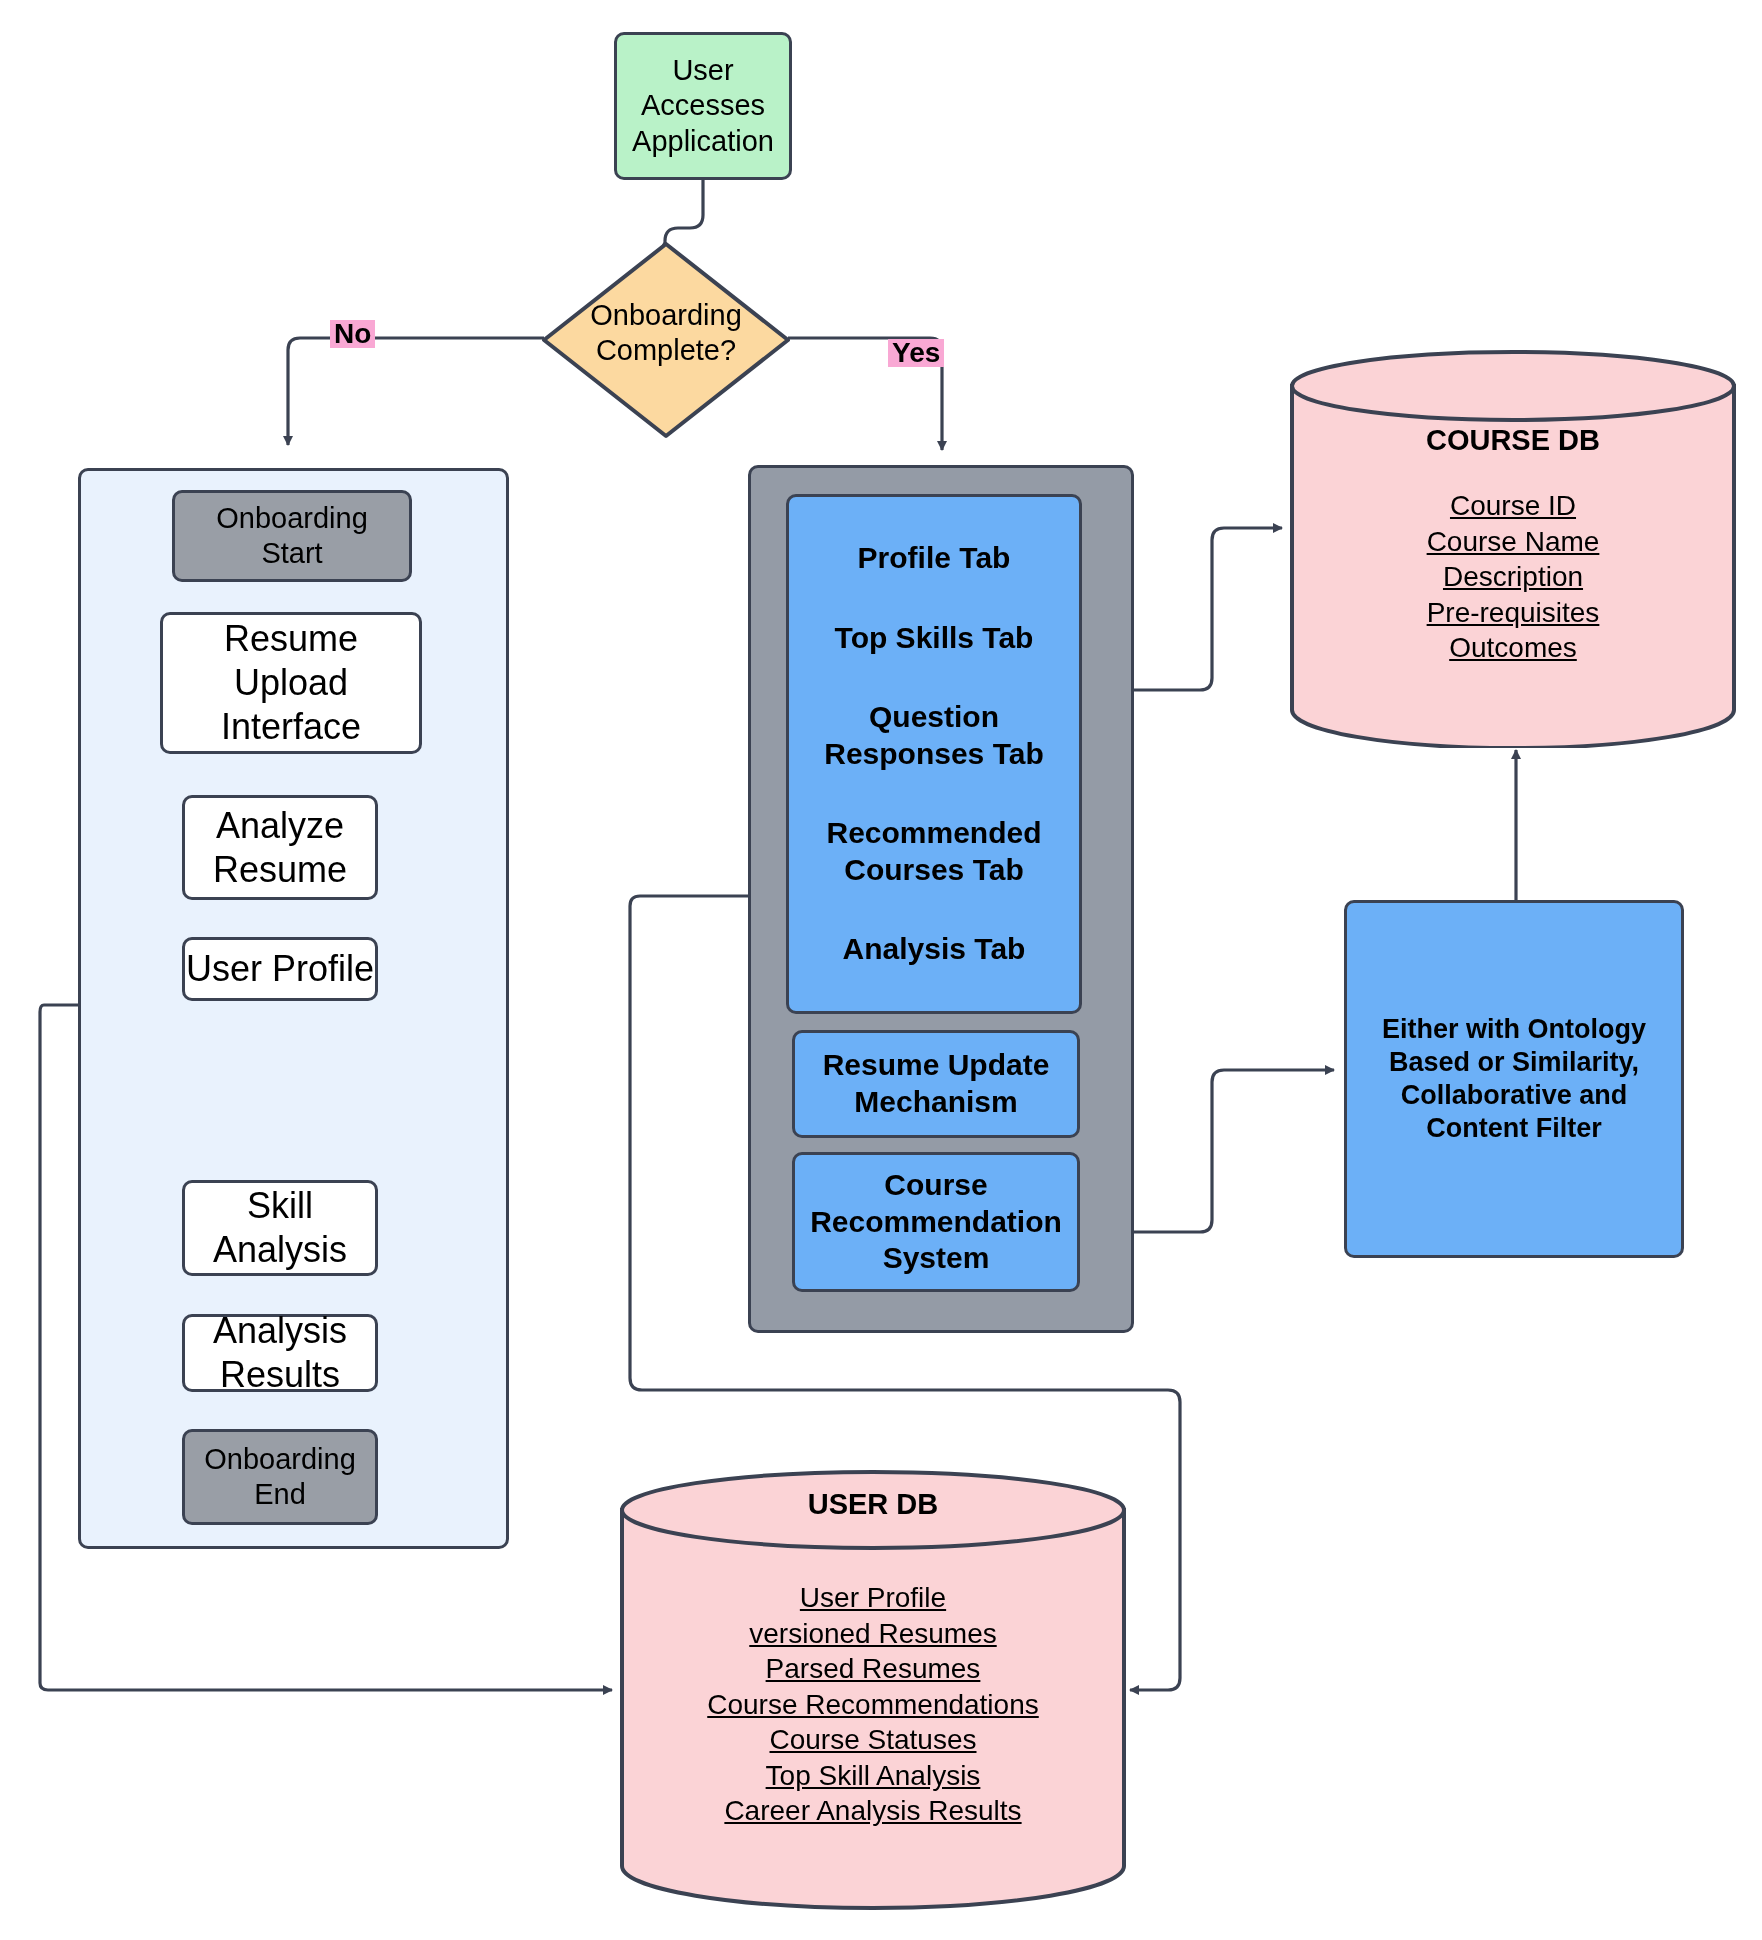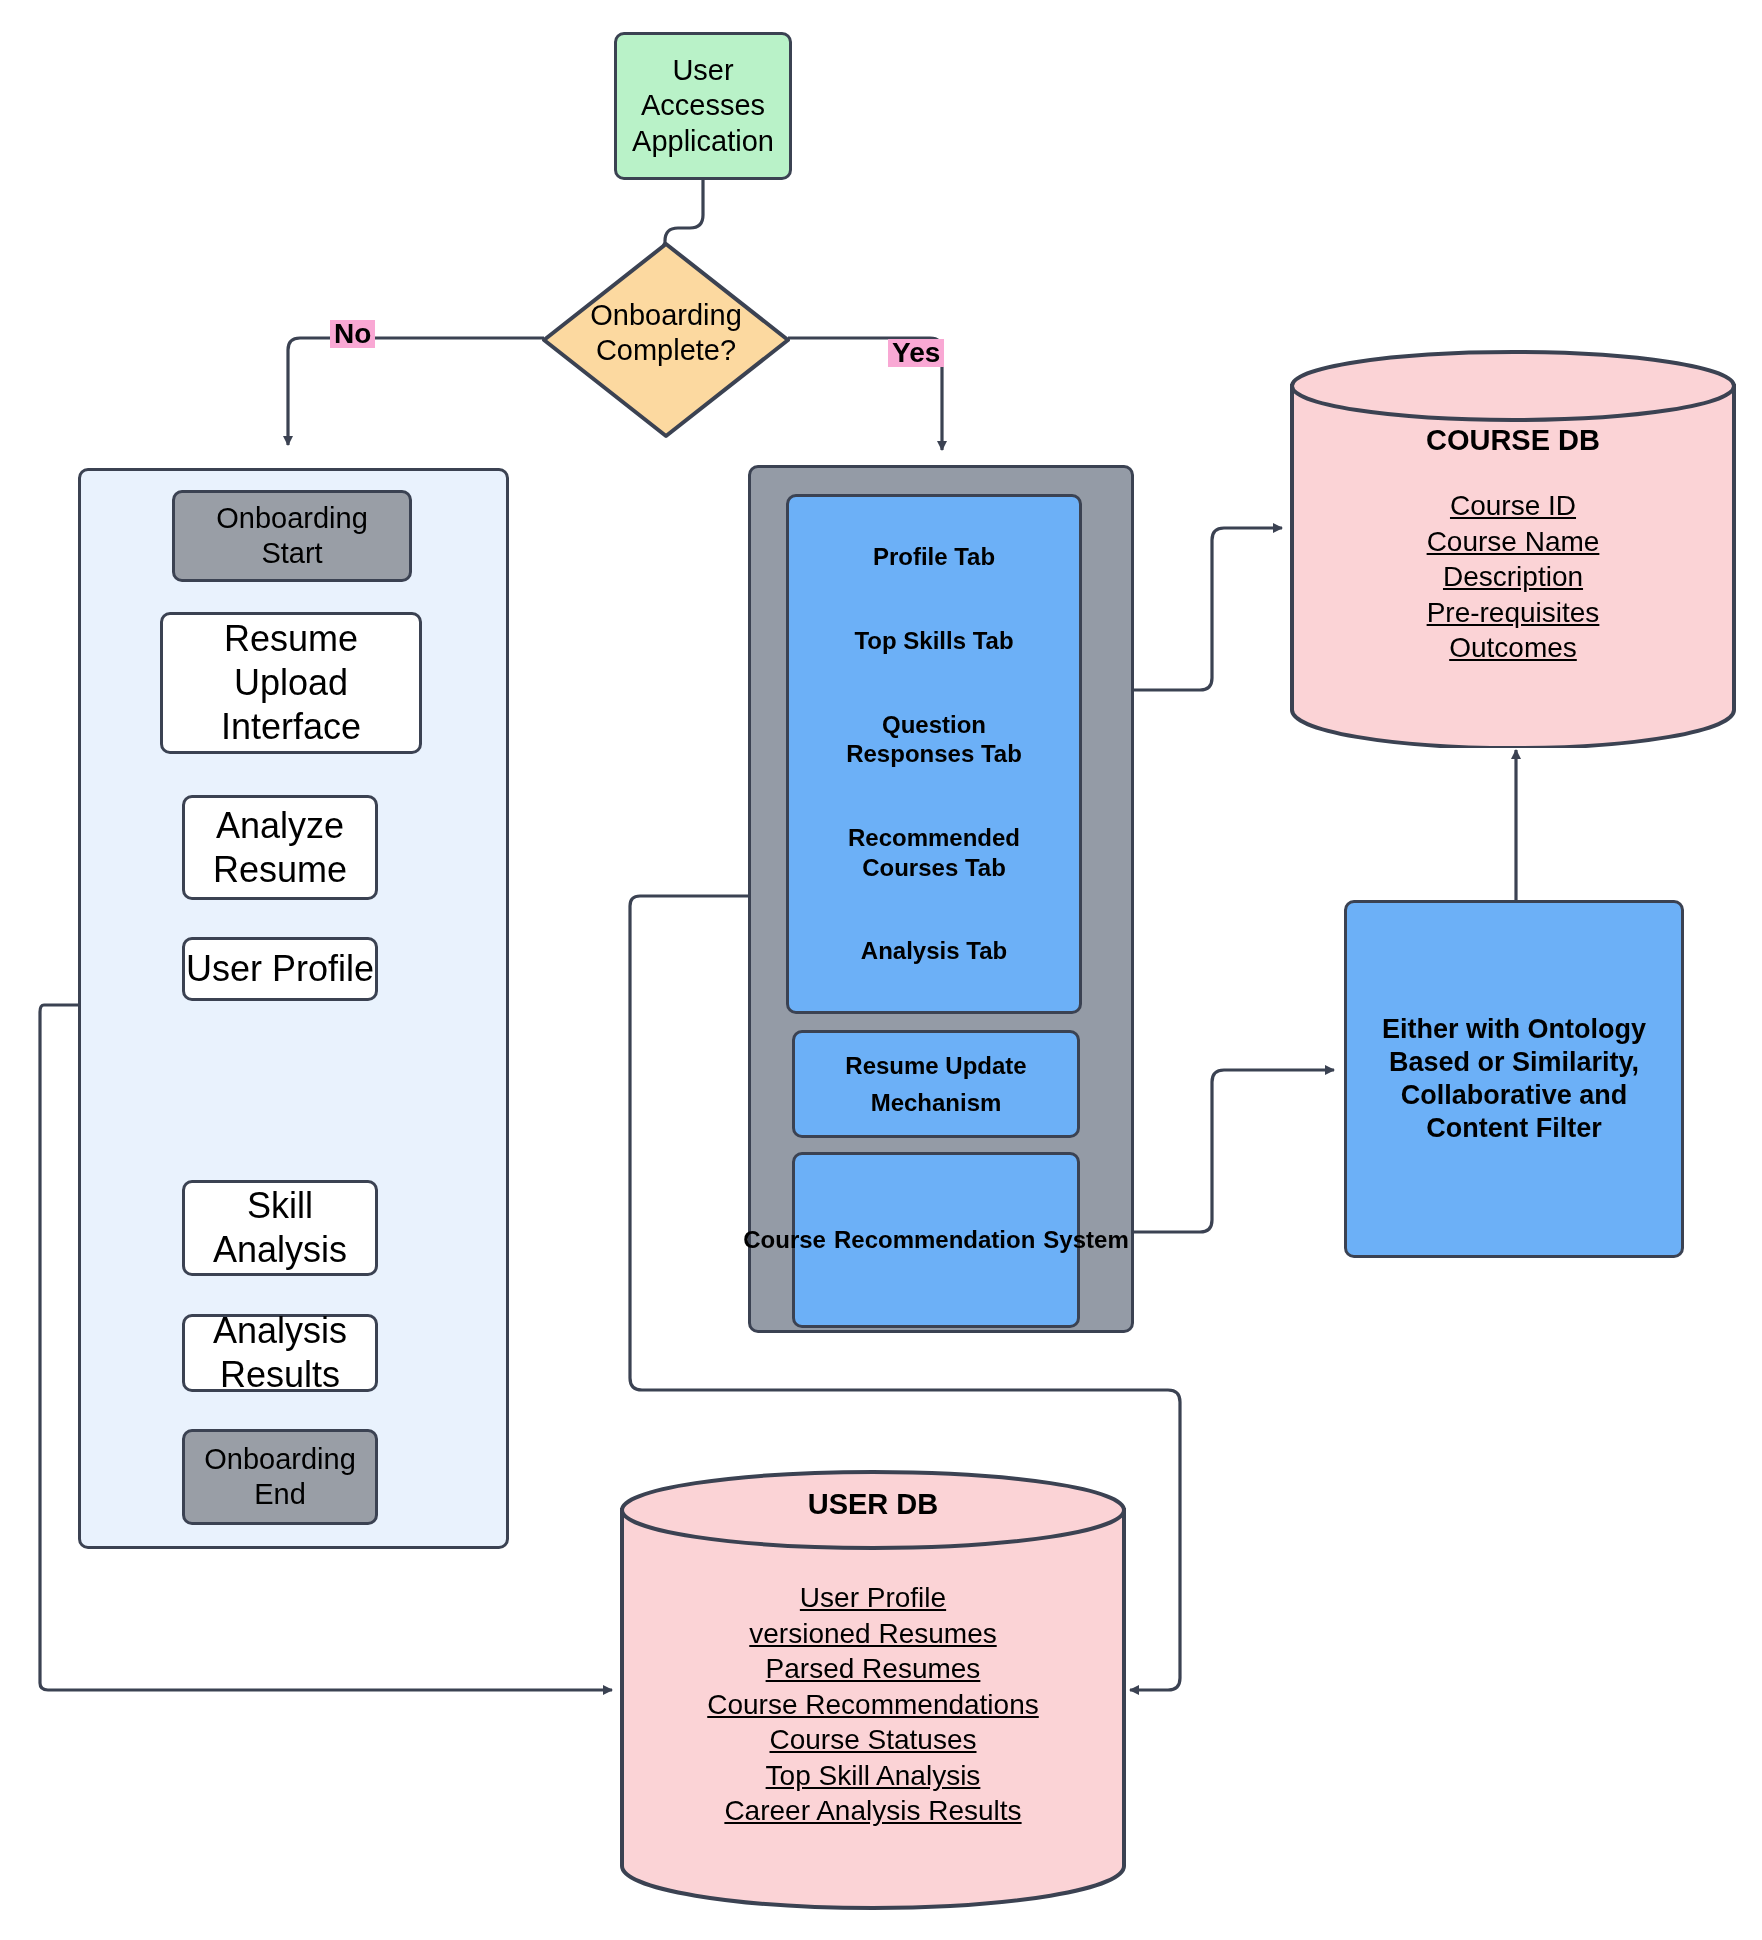--- a/index.html
+++ b/index.html
@@ -56,23 +56,22 @@
   .proc {
     background: #ffffff;
     font-size: 36px;
   }
   .terminator {
     background: #999ea6;
     font-size: 29px;
   }
   .blue {
     background: #6cb0f7;
-    font-size: 24px;
-    font-weight: bold;
-    gap: 8px;
+    font-size: 30px;
+    font-weight: bold;
   }
   .blue-big {
     background: #6cb0f7;
     font-size: 27px;
     font-weight: bold;
   }
   .tabs-box {
     flex-direction: column;
     justify-content: space-around;
     padding: 22px 10px;
@@ -230,21 +229,21 @@
       <div>Courses Tab</div>
     </div>
     <div class="tab-line">Analysis Tab</div>
   </div>
 
   <div class="node rounded blue" style="left:792px; top:1030px; width:288px; height:108px; flex-direction:column;">
     <div>Resume Update</div>
     <div>Mechanism</div>
   </div>
 
-  <div class="node rounded blue" style="left:792px; top:1152px; width:288px; height:176px; ">
+  <div class="node rounded blue" style="left:792px; top:1152px; width:288px; height:140px; flex-direction:column;">
     <div>Course</div>
     <div>Recommendation</div>
     <div>System</div>
   </div>
 
   <div class="node rounded blue-big" style="left:1344px; top:900px; width:340px; height:358px; flex-direction:column;">
     <div>Either with Ontology</div>
     <div>Based or Similarity,</div>
     <div>Collaborative and</div>
     <div>Content Filter</div>

